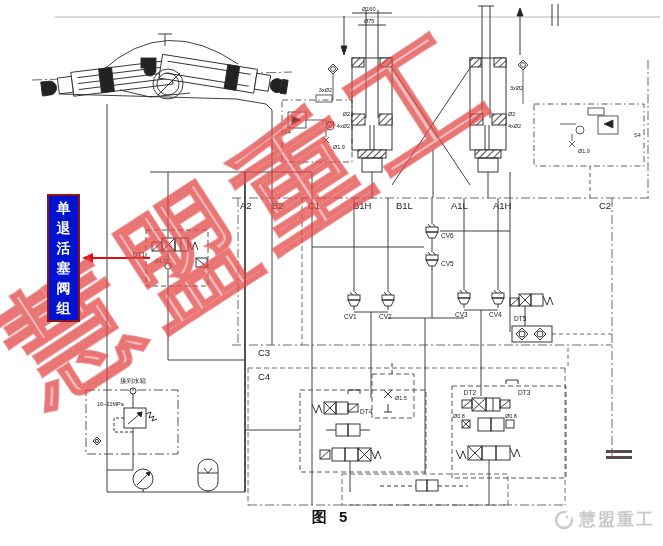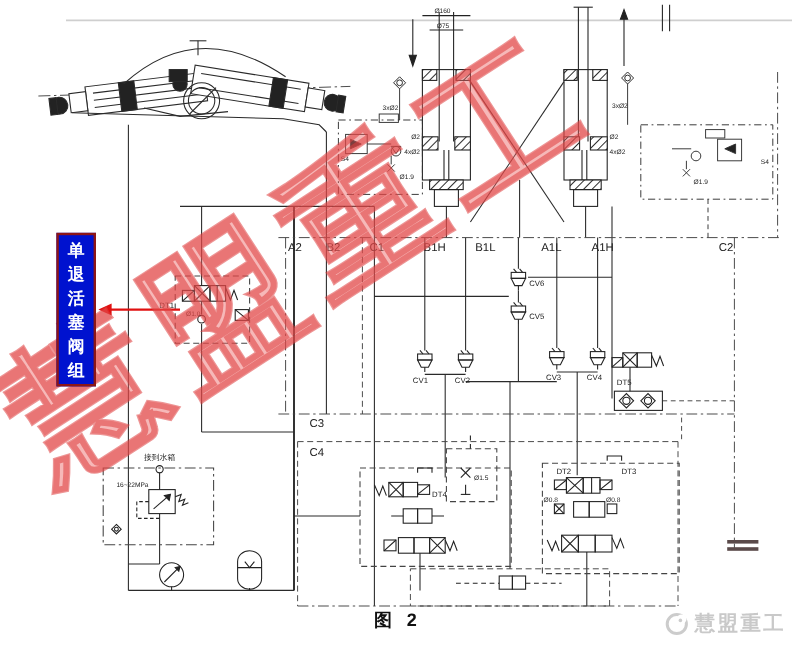--- a/index.html
+++ b/index.html
@@ -409,21 +409,21 @@
 
 <div class="callout">
   <span>单</span>
   <span>退</span>
   <span>活</span>
   <span>塞</span>
   <span>阀</span>
   <span>组</span>
 </div>
 
-<div class="caption">图 2</div>
+<div class="caption">图 5</div>
 
 <div class="microtext">
     <i></i>
     <i></i>
   </div>
 
 <div class="brand">
   <svg width="20" height="20" viewBox="0 0 20 20">
     <circle cx="10" cy="10" r="8" fill="none" stroke="#cccccc" stroke-width="2.5"></circle>
     <circle cx="14" cy="6" r="4" fill="#ffffff"></circle>

